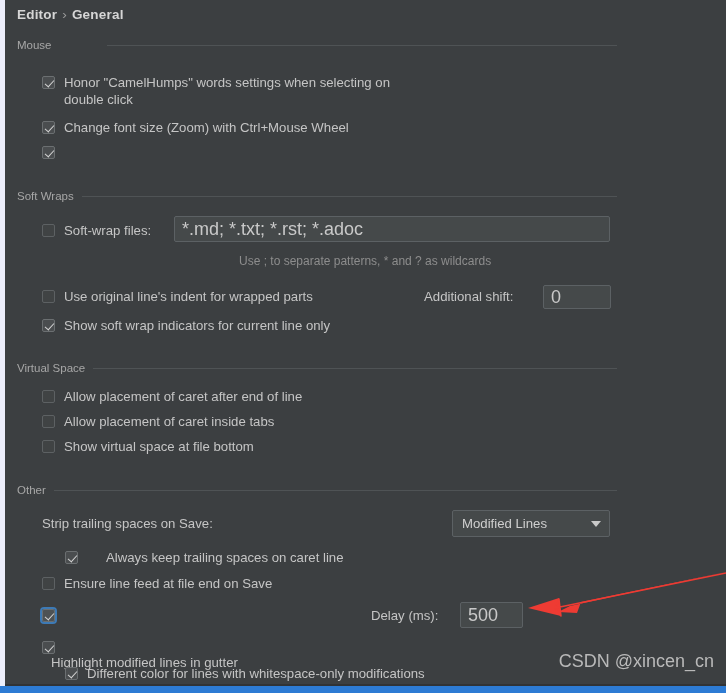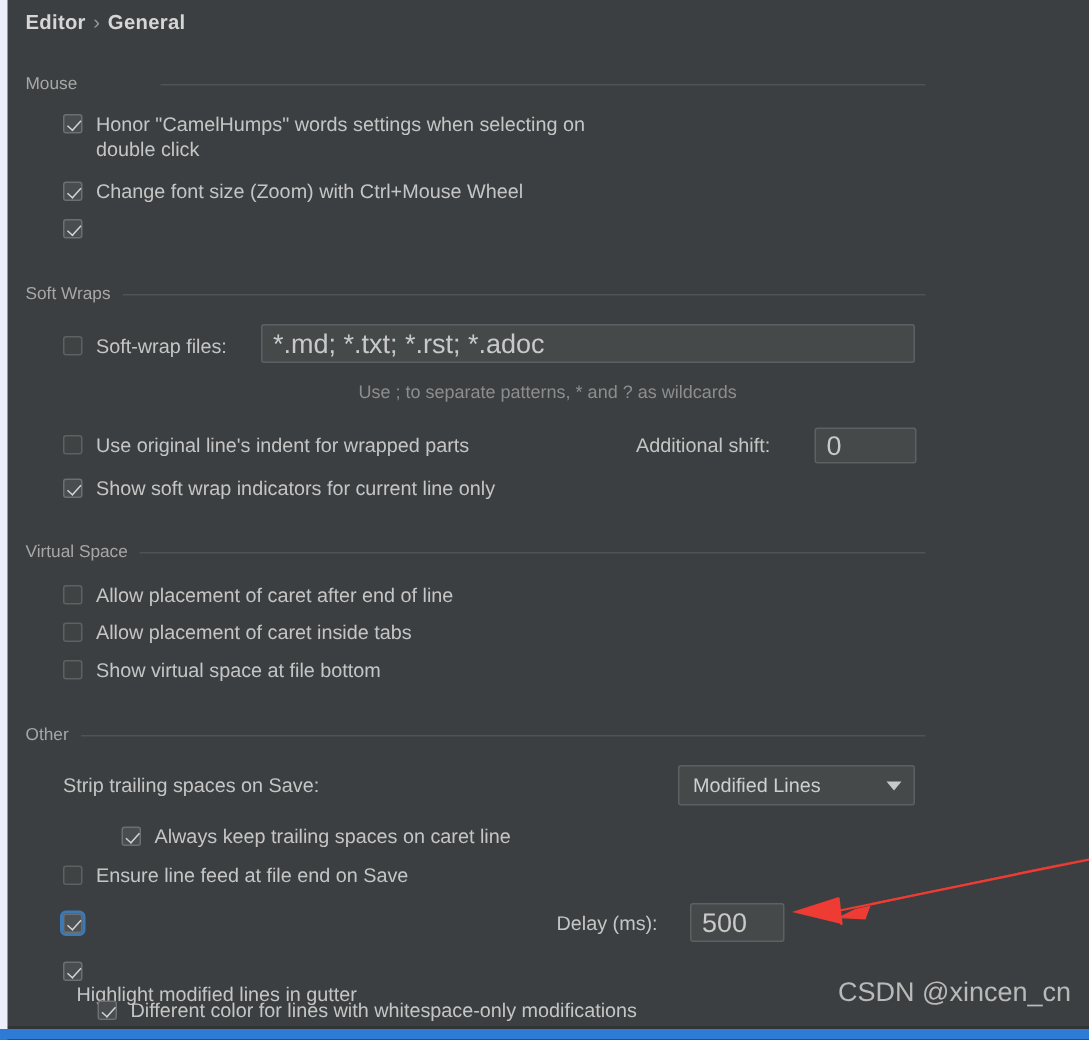--- a/index.html
+++ b/index.html
@@ -201,21 +201,21 @@
 </style>
 </head>
 <body>
 
 <div id="left-rail"></div>
 
 <div id="page">
 
   <div id="breadcrumb"><span>Editor</span><span class="sep">›</span><span>General</span></div>
 
-  <div class="section-header" style="top:48px;gap:47px;">
+  <div class="section-header" style="top:37px;gap:47px;">
     <span class="stitle">Mouse</span>
     <span class="sline"></span>
   </div>
 
   <div class="row" style="left:37px; top:74px; width:420px;">
     <span class="cb checked"></span>
     <span class="cb-label">Honor "CamelHumps" words settings when selecting on
 double click</span>
   </div>
 
@@ -281,21 +281,21 @@
     <span class="sline"></span>
   </div>
 
   <div class="plain-label" style="left:37px; top:516px;">Strip trailing spaces on Save:</div>
 
   <div class="combo" style="left:447px; top:510px; width:158px; height:27px;">
     <span>Modified Lines</span>
     <span class="arrow"></span>
   </div>
 
-  <div class="row" style="left:76px; top:549px; width:340px;">
+  <div class="row" style="left:60px; top:549px; width:340px;gap:19px;">
     <span class="cb checked"></span>
     <span class="cb-label">Always keep trailing spaces on caret line</span>
   </div>
 
   <div class="row" style="left:37px; top:575px; width:340px;">
     <span class="cb unchecked"></span>
     <span class="cb-label">Ensure line feed at file end on Save</span>
   </div>
 
   <div class="row" style="left:37px; top:607px; width:340px;">

